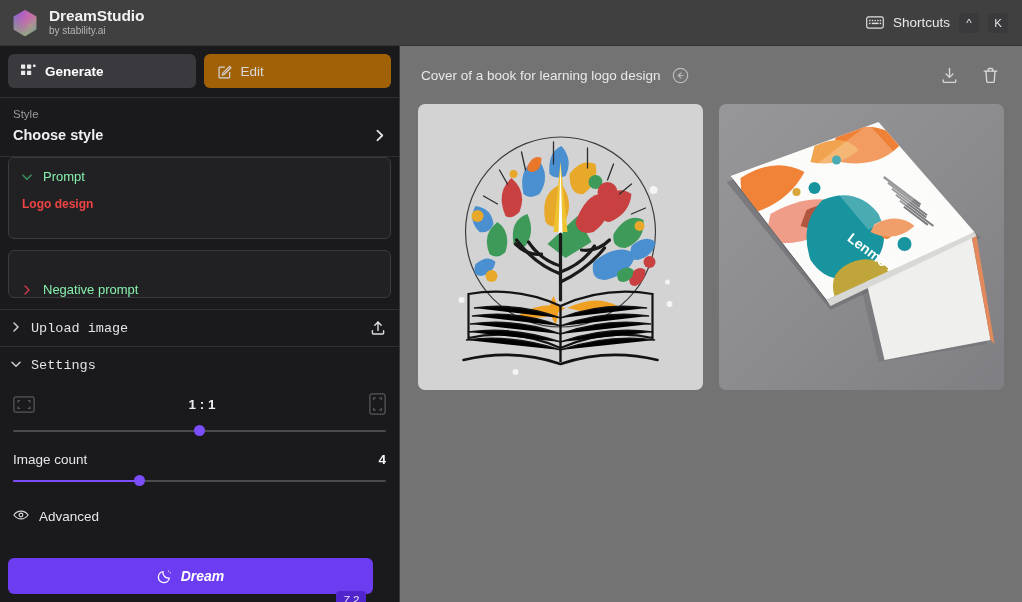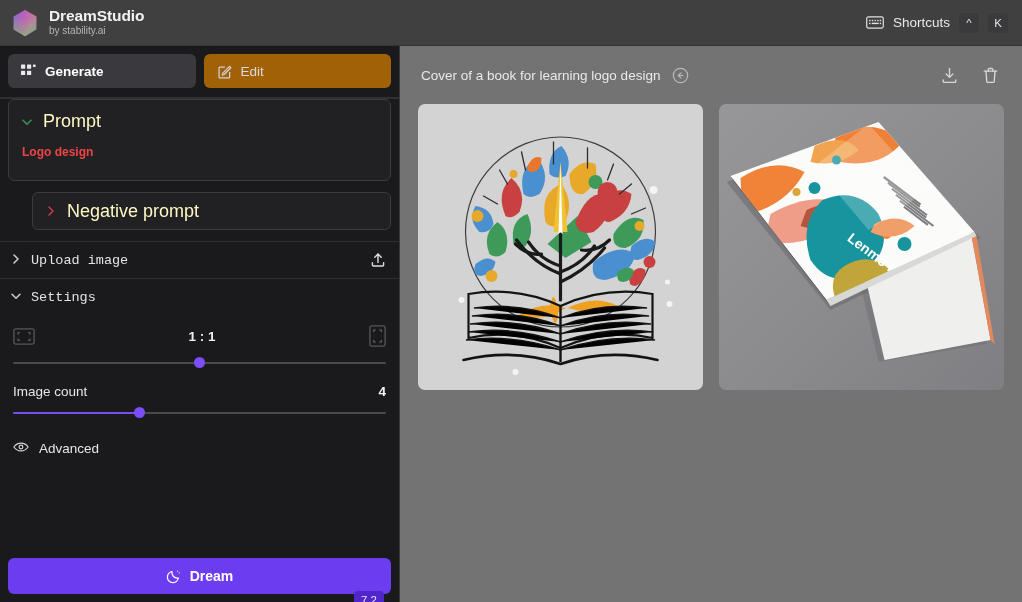--- a/index.html
+++ b/index.html
@@ -68,24 +68,24 @@
   .chev-right-lg { width: 13px; height: 13px; display:block; }
 
   .panel-wrap { padding: 0 8px; }
   .card {
     border: 1px solid #3b3b40;
     border-radius: 6px;
     background: #212124;
   }
   .card-head { display: flex; align-items: center; gap: 10px; padding: 11px 12px 0 12px; }
   .card-head .caret { width: 12px; height: 12px; display:block; flex:0 0 12px;}
-  .card-head-label { font-size: 18px; color: #fef9c3; }
+  .card-head-label { font-size: 13px; color: #86efac; }
   .prompt-card { height: 82px; margin-bottom: 11px; }
   .prompt-value { font-size: 12px; color: #ef4444; font-weight: bold; padding: 13px 12px 0 13px; }
-  .neg-card { height: 38px; display: flex; align-items: center; margin-left: 24px; }
+  .neg-card { height: 48px; display: flex; align-items: flex-end; }
   .neg-card .card-head { padding: 0 12px; }
 
   .section-row {
     height: 36px; display: flex; align-items: center;
     justify-content: space-between;
     padding: 0 13px 0 10px;
     cursor: pointer;
   }
   .section-left { display: flex; align-items: center; gap: 9px; }
   .section-label { font-size: 13.5px; color: #e3e3e7; font-family: Liberation Mono, monospace; }
@@ -104,21 +104,21 @@
     background: #7b4dfb; cursor: pointer;
   }
   .count-row { display: flex; align-items: center; justify-content: space-between; margin-top: 13px; }
   .count-label { font-size: 13.5px; color: #e6e6ea; }
   .count-value { font-size: 13.5px; color: #f3f3f5; font-weight: bold; }
 
   .advanced-row { display: flex; align-items: flex-start; gap: 10px; padding: 20px 0 0 0; cursor: pointer; }
   .eye-icon { width: 16px; height: 12px; display:block; }
   .advanced-label { font-size: 13.5px; color: #e6e6ea; }
 
-  .dream-wrap { position: absolute; left: 0; right: 0; bottom: 0; padding: 8px; }
+  .dream-wrap { position: absolute; left: 0; right: 18px; bottom: 0; padding: 8px; font-style: italic; }
   .dream-btn {
     position: relative; height: 36px; border-radius: 6px;
     background: #6c3cf0;
     display: flex; align-items: center; justify-content: center; gap: 9px;
     cursor: pointer;
   }
   .dream-label { font-size: 14px; color: #fff; font-weight: bold; }
   .moon-icon { width: 15px; height: 15px; display:block; }
   .dream-badge {
     position: absolute; right: 7px; top: 50%; transform: translateY(-50%);
@@ -221,20 +221,31 @@
               <path d="M13.5 8.6v5.2a1 1 0 0 1-1 1H3.2a1 1 0 0 1-1-1V4.4a1 1 0 0 1 1-1h5.2"></path>
               <path d="M6.2 9.8L13.4 2.6l1.4 1.4-7.2 7.2-2 .6z" stroke-linejoin="round"></path>
             </svg>
           </span>
           <span>Edit</span>
         </div>
       </div>
 
       <div class="divider"></div>
 
+      <div class="style-row">
+        <div class="style-label">Style</div>
+        <div class="style-choose">
+          <span class="style-choose-text">Choose style</span>
+          <span>
+            <svg class="chev-right-lg" viewBox="0 0 12 12" fill="none" stroke="#e4e4e7" stroke-width="1.6" stroke-linecap="round" stroke-linejoin="round">
+              <polyline points="4,1.6 8.6,6 4,10.4"></polyline>
+            </svg>
+          </span>
+        </div>
+      </div>
 
       <div class="divider"></div>
 
       <div class="panel-wrap">
         <div class="card prompt-card">
           <div class="card-head">
             <span>
               <svg class="caret" viewBox="0 0 12 12" fill="none" stroke="#3c8f5a" stroke-width="1.6" stroke-linecap="round" stroke-linejoin="round">
                 <polyline points="2,4.2 6,8.2 10,4.2"></polyline>
               </svg>

